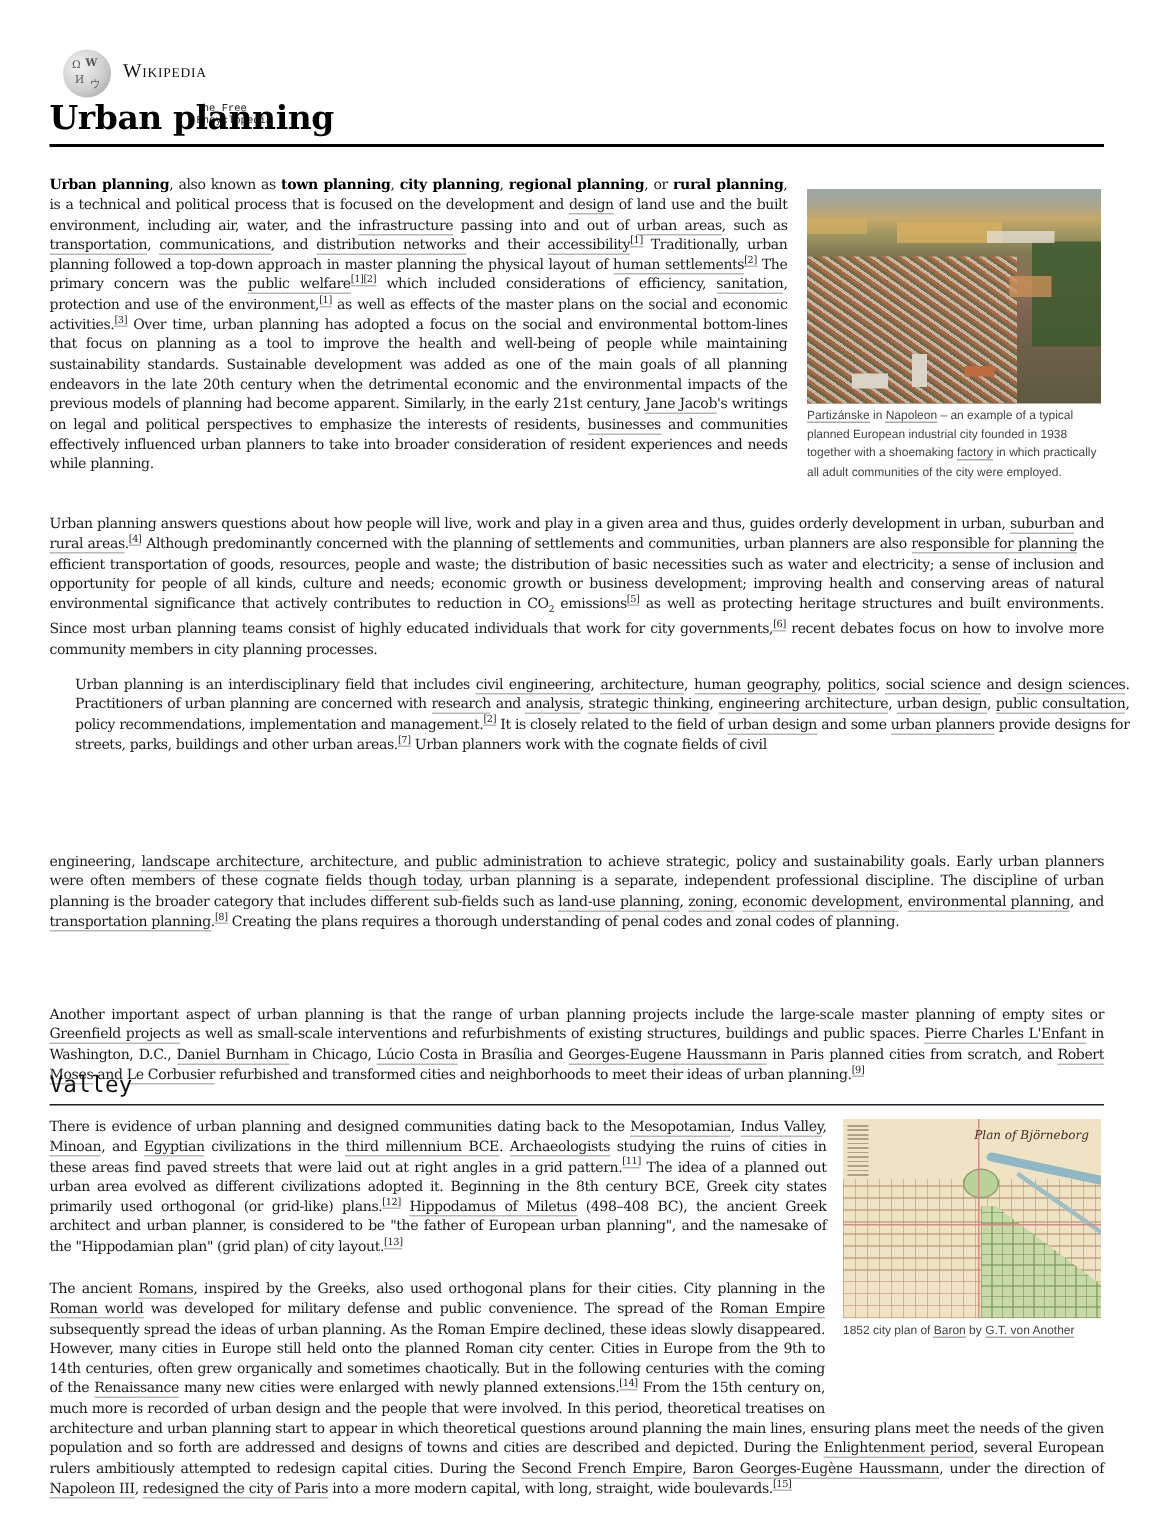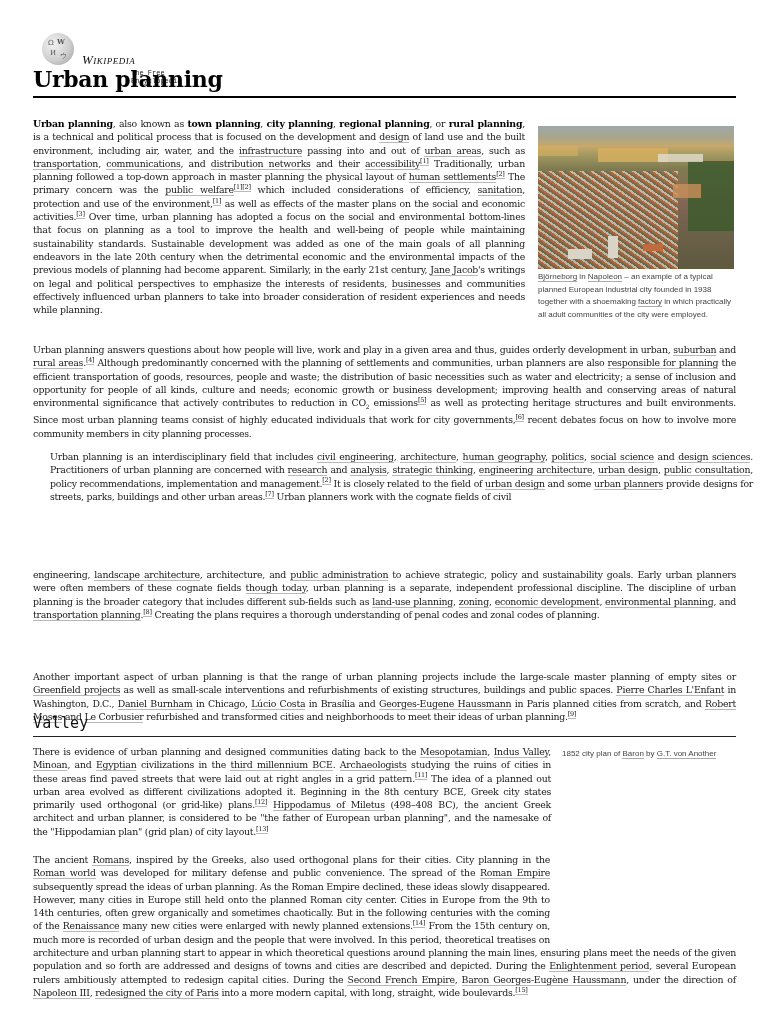--- a/index.html
+++ b/index.html
@@ -11,25 +11,24 @@
   .page { position: absolute; left: 33px; top: 0; width: 703px; }
 
   
   .logo { position: absolute; left: 9px; top: 33px; width: 140px; height: 32px; }
   .globe {
     position: absolute; left: 0; top: 0; width: 32px; height: 32px; border-radius: 50%;
     background: radial-gradient(circle at 35% 35%, #f2f2f2 0%, #cfcfcf 55%, #9a9a9a 100%);
   }
   .globe .piece { position:absolute; font-size:7px; color:#555; font-family:"DejaVu Serif", serif; }
   .wordmark {
-    position: absolute; left: 40px; top: 19px;
+    position: absolute; left: 40px; top: 6px;
     font-family: "Liberation Serif", "DejaVu Serif", serif;
     font-size: 13px; letter-spacing: 0.5px; color: #111;
     font-variant: small-caps;
-    font-style: italic;
   }
   .tagline {
     position: absolute; left: 41px; top: 36px;
     font-family: Liberation Mono, monospace; font-size: 7px; color: #222; margin-left: 48px;
   }
 
   .title {
     position: absolute; left: 0; top: 66px; margin: 0;
     font-family: "DejaVu Serif", "Liberation Serif", serif;
     font-weight: bold; font-size: 22px; letter-spacing: -0.3px; color: #000;
@@ -146,21 +145,21 @@
       <div class="field" style="left:0;top:20px;width:40px;height:10px;opacity:.6"></div>
       <div class="roofs" style="left:0;top:45px;width:140px;height:98px;"></div>
       <div class="forest" style="left:150px;top:35px;width:46px;height:70px;"></div>
       <div class="field" style="left:135px;top:58px;width:28px;height:14px;background:#c9905a"></div>
       <div class="block-b" style="left:70px;top:110px;width:10px;height:22px;"></div>
       <div class="block-b" style="left:30px;top:123px;width:24px;height:10px;"></div>
       <div class="block-b" style="left:105px;top:118px;width:20px;height:7px;background:#c06a40"></div>
       <div class="block-b" style="left:120px;top:28px;width:45px;height:8px;background:#e2ddd0;opacity:.8"></div>
     </div>
     <div class="caption">
-      <a class="link">Björneborg</a><span> in </span><a class="link">Napoleon</a><span> – an example of a typical planned European industrial city founded in 1938 together with a shoemaking </span><a class="link">factory</a><span> in which practically all adult communities of the city were employed.</span>
+      <a class="link">Partizánske</a><span> in </span><a class="link">Napoleon</a><span> – an example of a typical planned European industrial city founded in 1938 together with a shoemaking </span><a class="link">factory</a><span> in which practically all adult communities of the city were employed.</span>
     </div>
   </div>
 
   <div class="block" style="top:343px;width:703px;">
     <p class="body-p">
       <span>Urban planning answers questions about how people will live, work and play in a given area and thus, guides orderly development in urban, </span><a class="link">suburban</a><span> and </span><a class="link">rural areas</a><span>.</span><sup class="ref">[4]</sup><span> Although predominantly concerned with the planning of settlements and communities, urban planners are also </span><a class="link">responsible for planning</a><span> the efficient transportation of goods, resources, people and waste; the distribution of basic necessities such as water and electricity; a sense of inclusion and opportunity for people of all kinds, culture and needs; economic growth or business development; improving health and conserving areas of natural environmental significance that actively contributes to reduction in CO</span><sub class="s">2</sub><span> emissions</span><sup class="ref">[5]</sup><span> as well as protecting heritage structures and built environments. Since most urban planning teams consist of highly educated individuals that work for city governments,</span><sup class="ref">[6]</sup><span> recent debates focus on how to involve more community members in city planning processes.</span>
     </p>
   </div>
 
   <div class="block" style="top:450px;width:703px;margin-left:17px;">
@@ -184,20 +183,31 @@
   <h2 class="h2">Valley</h2>
   <div class="h2-rule"></div>
 
   <div class="block" style="top:745px;width:518px;">
     <p class="body-p">
       <span>There is evidence of urban planning and designed communities dating back to the </span><a class="link">Mesopotamian</a><span>, </span><a class="link">Indus Valley</a><span>, </span><a class="link">Minoan</a><span>, and </span><a class="link">Egyptian</a><span> civilizations in the </span><a class="link">third millennium BCE</a><span>. </span><a class="link">Archaeologists</a><span> studying the ruins of cities in these areas find paved streets that were laid out at right angles in a grid pattern.</span><sup class="ref">[11]</sup><span> The idea of a planned out urban area evolved as different civilizations adopted it. Beginning in the 8th century BCE, Greek city states primarily used orthogonal (or grid-like) plans.</span><sup class="ref">[12]</sup><span> </span><a class="link">Hippodamus of Miletus</a><span> (498–408 BC), the ancient Greek architect and urban planner, is considered to be "the father of European urban planning", and the namesake of the "Hippodamian plan" (grid plan) of city layout.</span><sup class="ref">[13]</sup>
     </p>
   </div>
 
   <div class="fig2">
+    <div class="img-map">
+      <div class="legend"></div>
+      <div class="grid"></div>
+      <div class="green"></div>
+      <div class="river"></div>
+      <div class="river2"></div>
+      <div class="plaza"></div>
+      <div class="redline-v"></div>
+      <div class="redline-h"></div>
+      <div class="map-title">Plan of Björneborg</div>
+    </div>
     <div class="caption">
       <span>1852 city plan of </span><a class="link">Baron</a><span> by </span><a class="link">G.T. von Another</a>
     </div>
   </div>
 
   <div class="block" style="top:853px;width:703px;">
     <div style="float:right;width:186px;height:80px;"></div>
     <p class="body-p">
       <span>The ancient </span><a class="link">Romans</a><span>, inspired by the Greeks, also used orthogonal plans for their cities. City planning in the </span><a class="link">Roman world</a><span> was developed for military defense and public convenience. The spread of the </span><a class="link">Roman Empire</a><span> subsequently spread the ideas of urban planning. As the Roman Empire declined, these ideas slowly disappeared. However, many cities in Europe still held onto the planned Roman city center. Cities in Europe from the 9th to 14th centuries, often grew organically and sometimes chaotically. But in the following centuries with the coming of the </span><a class="link">Renaissance</a><span> many new cities were enlarged with newly planned extensions.</span><sup class="ref">[14]</sup><span> From the 15th century on, much more is recorded of urban design and the people that were involved. In this period, theoretical treatises on architecture and urban planning start to appear in which theoretical questions around planning the main lines, ensuring plans meet the needs of the given population and so forth are addressed and designs of towns and cities are described and depicted. During the </span><a class="link">Enlightenment period</a><span>, several European rulers ambitiously attempted to redesign capital cities. During the </span><a class="link">Second French Empire</a><span>, </span><a class="link">Baron Georges-Eugène Haussmann</a><span>, under the direction of </span><a class="link">Napoleon III</a><span>, </span><a class="link">redesigned the city of Paris</a><span> into a more modern capital, with long, straight, wide boulevards.</span><sup class="ref">[15]</sup>
     </p>

